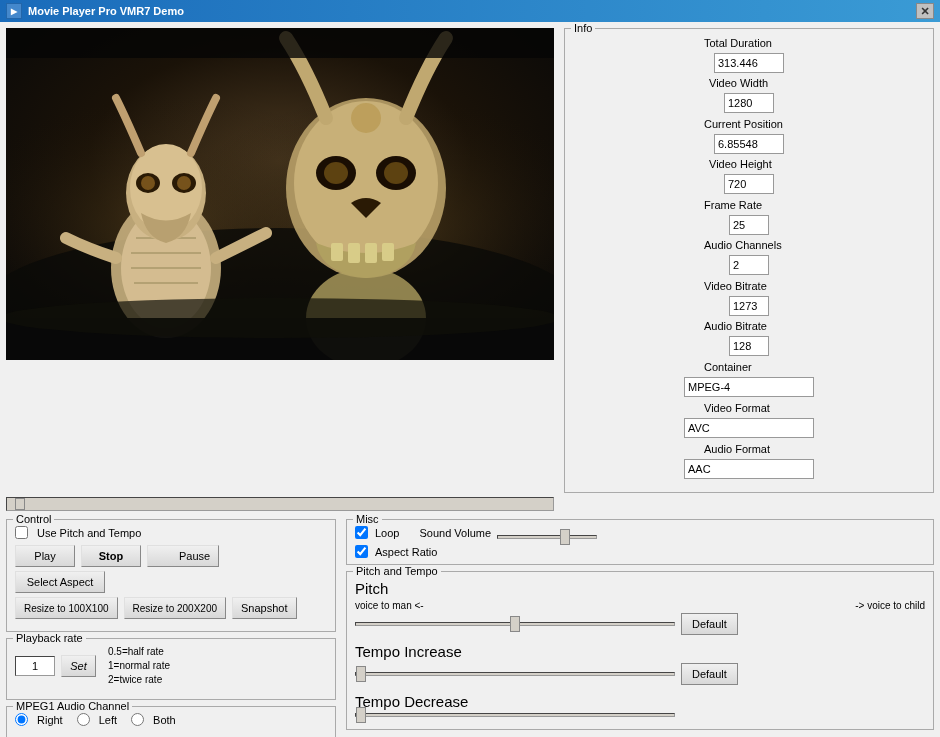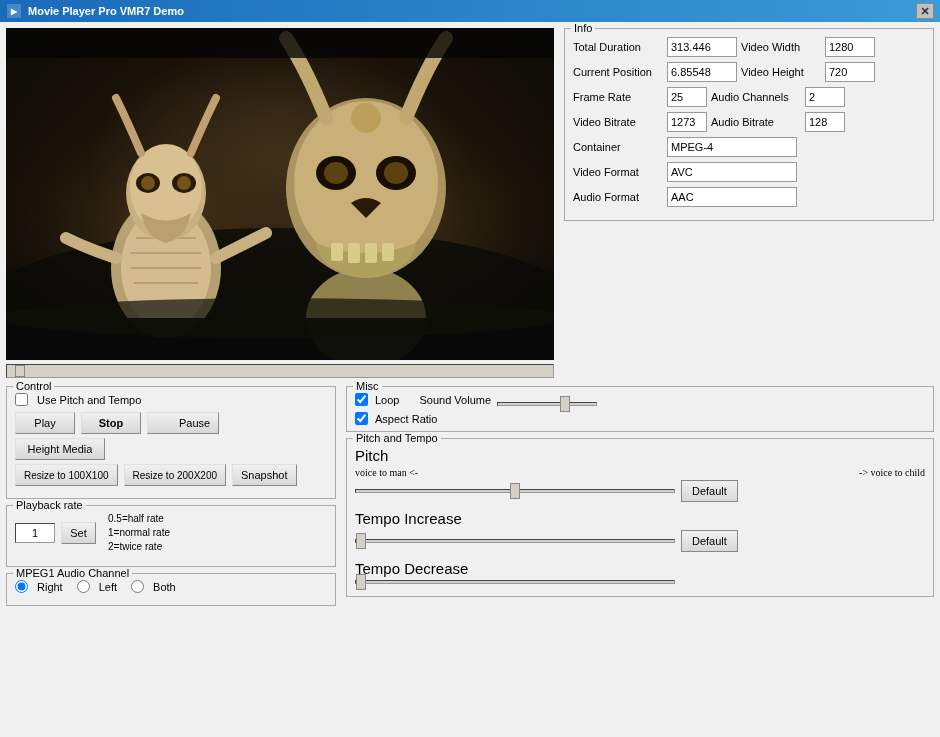--- a/index.html
+++ b/index.html
@@ -92,20 +92,21 @@
       left: 6px;
       background: #f0f0f0;
       padding: 0 3px;
       font-size: 11px;
     }
     .info-row {
       display: flex;
       align-items: center;
       margin-bottom: 5px;
       gap: 4px;
+      flex-direction: column;
     }
     .info-label {
       font-size: 11px;
       width: 90px;
       flex-shrink: 0;
     }
     .info-input {
       background: white;
       border: 1px solid #999;
       padding: 1px 3px;
@@ -260,21 +261,20 @@
     }
     .sub-label {
       font-size: 15px;
       margin-bottom: 3px;
     }
     .pitch-labels {
       display: flex;
       justify-content: space-between;
       font-size: 10px;
       margin-bottom: 2px;
-      font-family: Liberation Serif, serif;
     }
   </style>
 </head>
 <body>
 
 <div class="title-bar">
   <div class="title-bar-left">
     <div class="title-icon">▶</div>
     <span class="title-text">Movie Player Pro VMR7 Demo</span>
   </div>
@@ -440,35 +440,35 @@
           <span>Use Pitch and Tempo</span>
         </div>
 
         <div class="control-row">
           <button class="win-btn" style="min-width:60px;">Play</button>
           <button class="win-btn" style="min-width:60px;font-weight:bold;">Stop</button>
           <button class="win-btn" style="min-width:60px;padding-left:31px;">Pause</button>
         </div>
 
         <div class="control-row" style="margin-top:4px;">
-          <button class="win-btn" style="min-width:90px;">Height Media</button>
+          <button class="win-btn" style="min-width:90px;">Select Aspect</button>
         </div>
 
         <div class="control-row" style="margin-top:4px;">
           <button class="win-btn" style="font-size:10px; min-width:100px;">Resize to 100X100</button>
           <button class="win-btn" style="font-size:10px; min-width:100px;">Resize to 200X200</button>
           <button class="win-btn">Snapshot</button>
         </div>
       </div>
 
       <div class="group-box">
         <span class="group-box-title">Playback rate</span>
         <div class="control-row">
           <input type="text" class="playback-input" value="1" style="">
-          <button class="win-btn" style="min-width:35px;">Set</button>
+          <button class="win-btn" style="min-width:35px;font-style:italic;">Set</button>
           <div style="margin-left:6px;">
             <div class="small-text">0.5=half rate</div>
             <div class="small-text">1=normal rate</div>
             <div class="small-text">2=twice rate</div>
           </div>
         </div>
       </div>
 
       <div class="group-box">
         <span class="group-box-title">MPEG1 Audio Channel</span>

